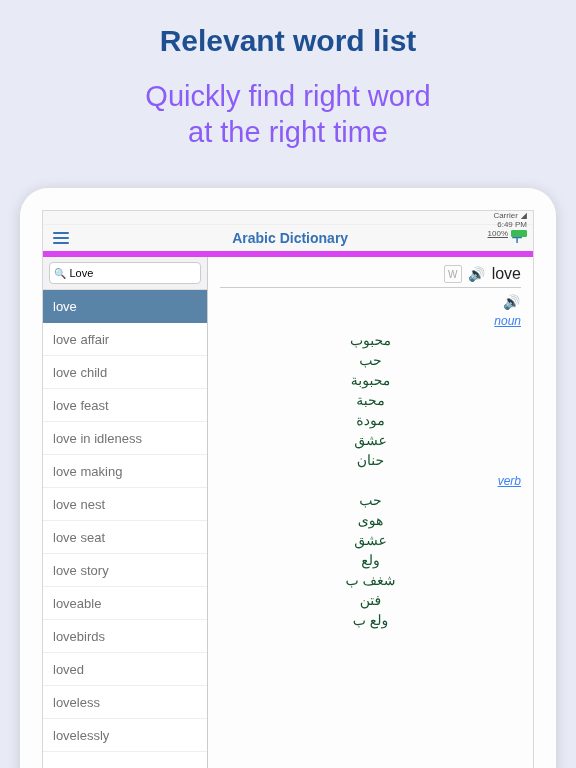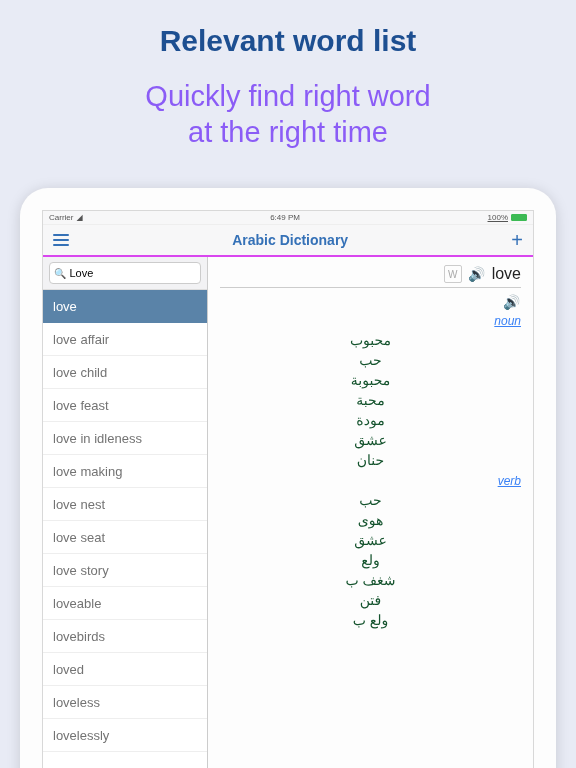--- a/index.html
+++ b/index.html
@@ -42,42 +42,43 @@
       width: 100%;
       height: 100%;
       background: #f7f7f8;
       border: 1px solid #d8d8d8;
       overflow: hidden;
     }
     .status-bar {
       height: 14px;
       background: #f7f7f8;
       display: flex;
-      align-items: center;
+      align-items: flex-end;
       justify-content: space-between;
       padding: 0 6px;
       font-size: 8px;
       color: #555;
       border-bottom: 1px solid #eee;
+      flex-direction: column;
     }
     .status-left { display: flex; gap: 3px; align-items: center; }
     .status-right { display: flex; gap: 3px; align-items: center; text-decoration: underline; }
     .wifi { font-size: 8px; }
     .battery {
       width: 16px;
       height: 7px;
       border: 1px solid #3cba54;
       border-radius: 1px;
       background: #3cba54;
       position: relative;
     }
     .navbar {
       height: 32px;
       background: #f7f7f8;
-      border-bottom: 2px solid #d946ef;
+      border-bottom: 6px solid #d946ef;
       display: flex;
       align-items: center;
       justify-content: space-between;
       padding: 0 10px;
     }
     .navbar-title {
       color: #3571b7;
       font-weight: 700;
       font-size: 14px;
     }

